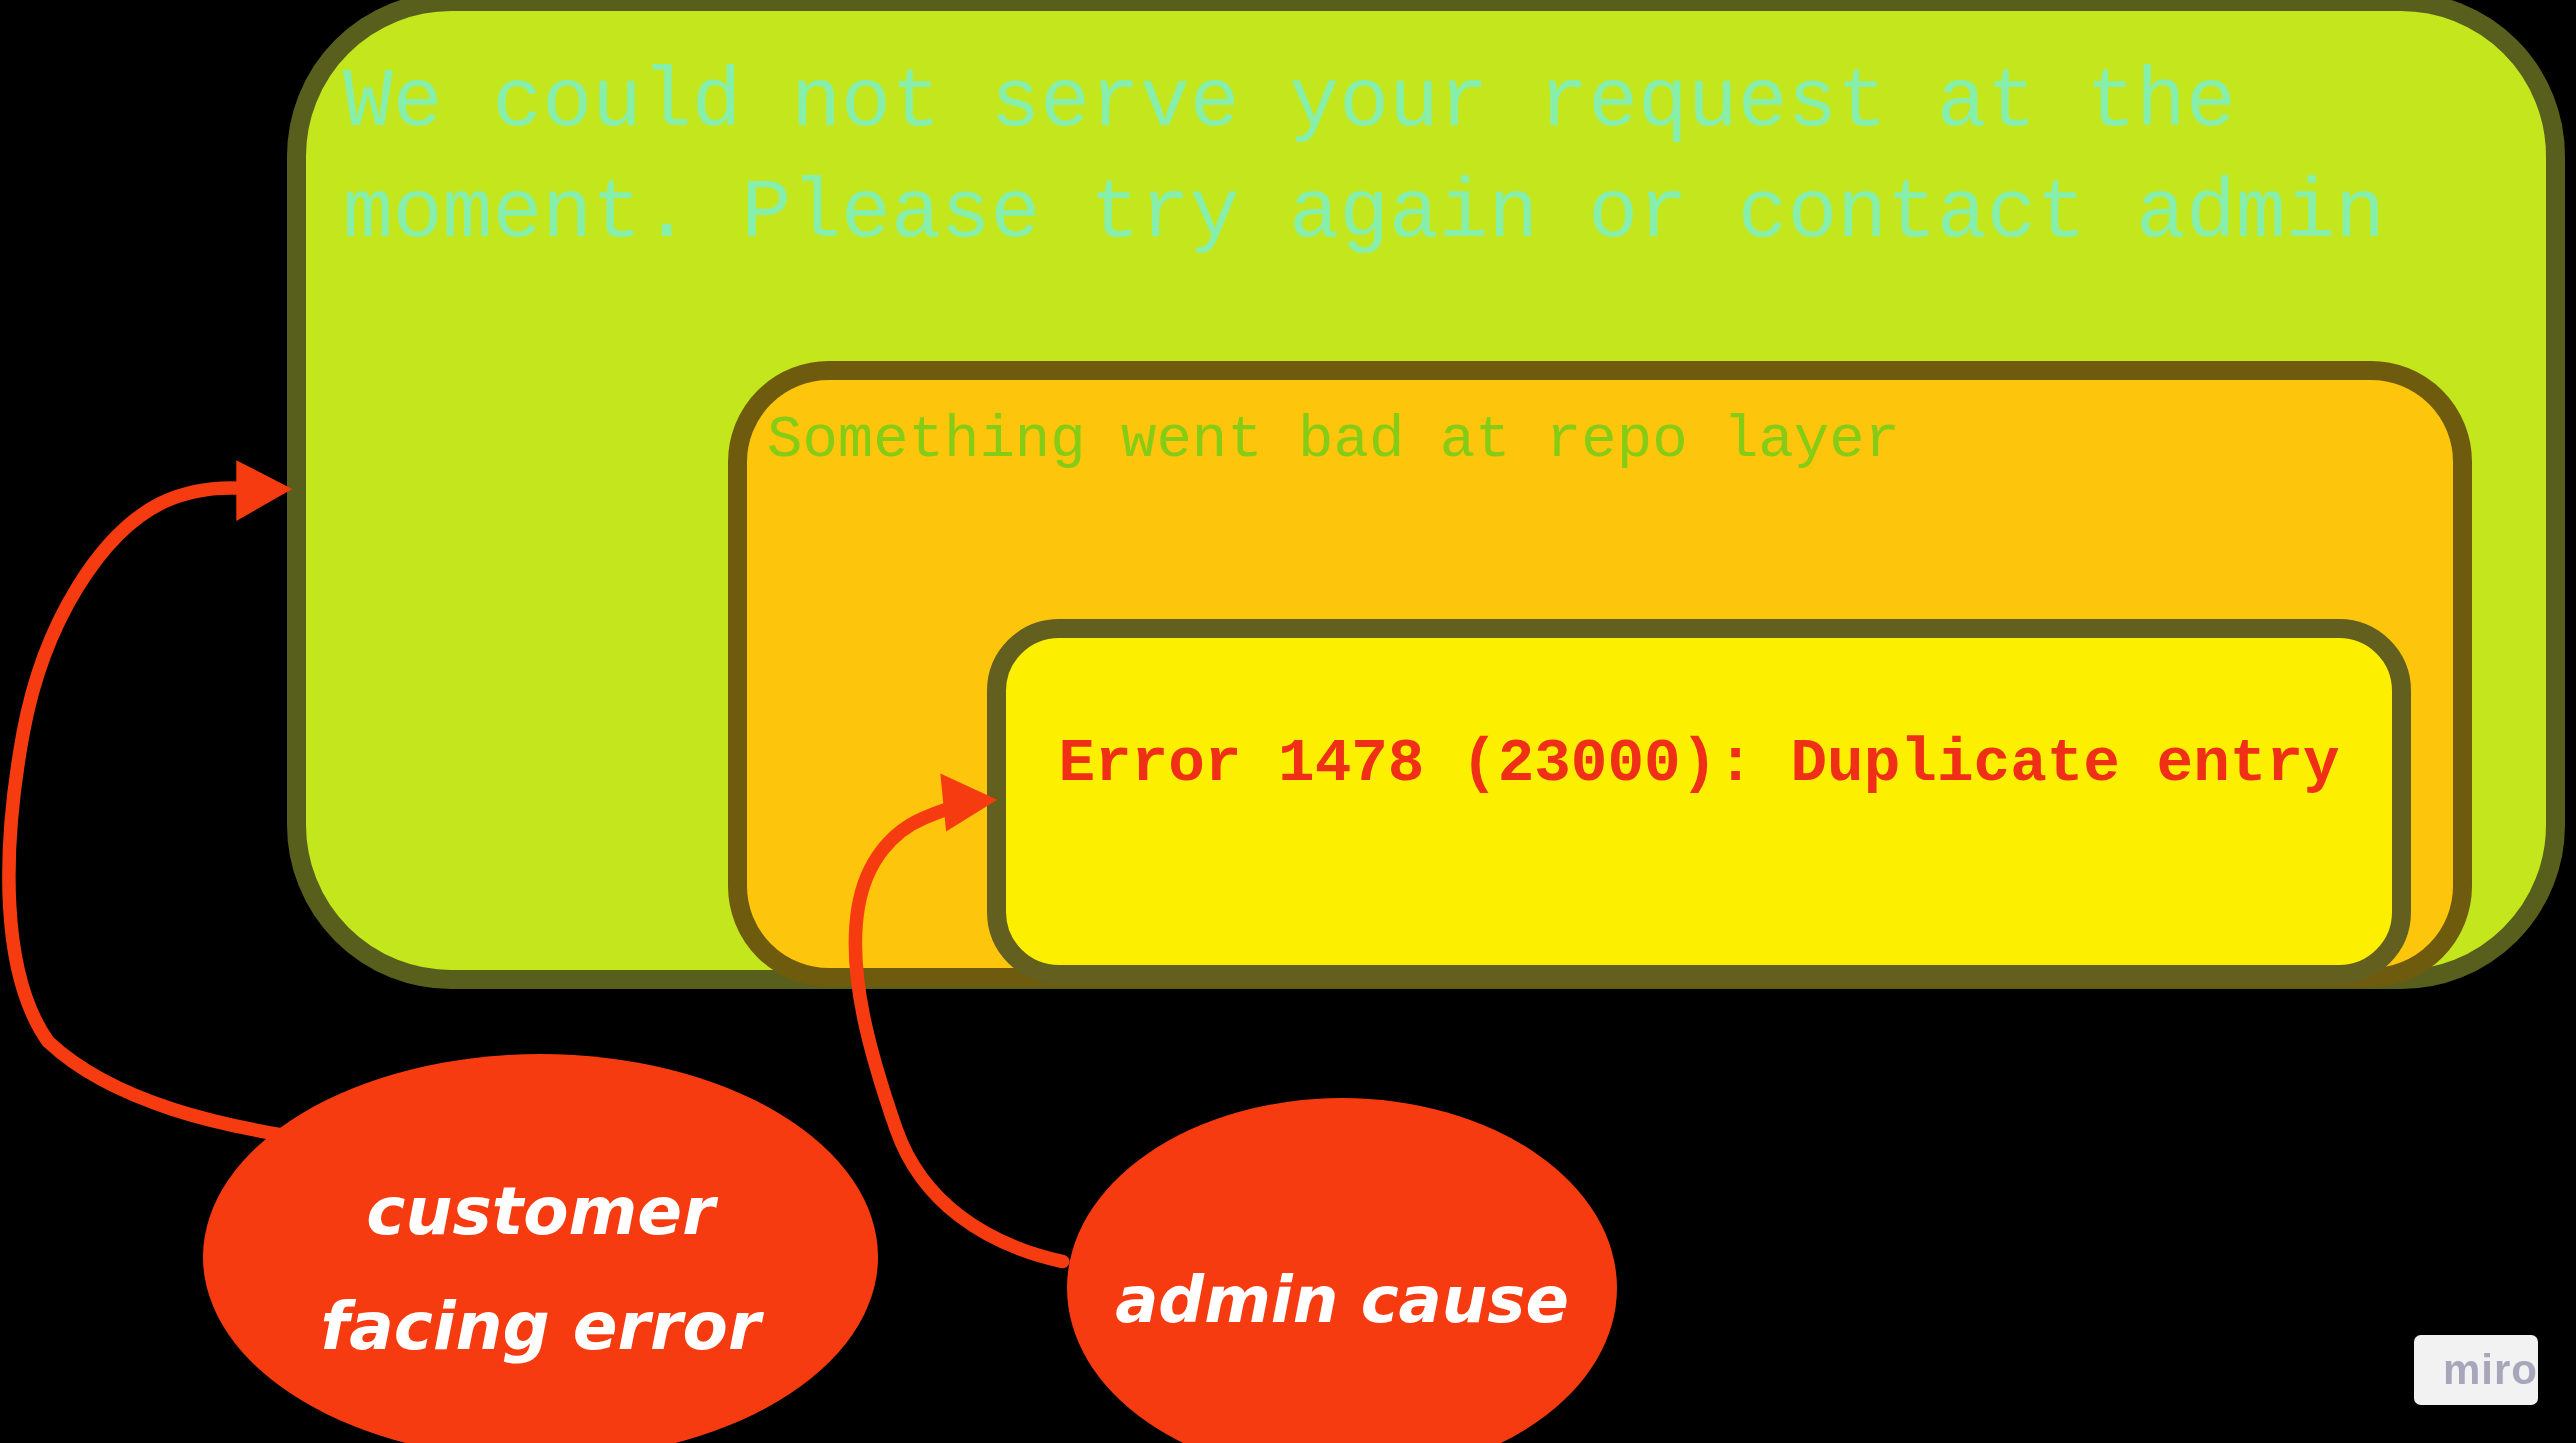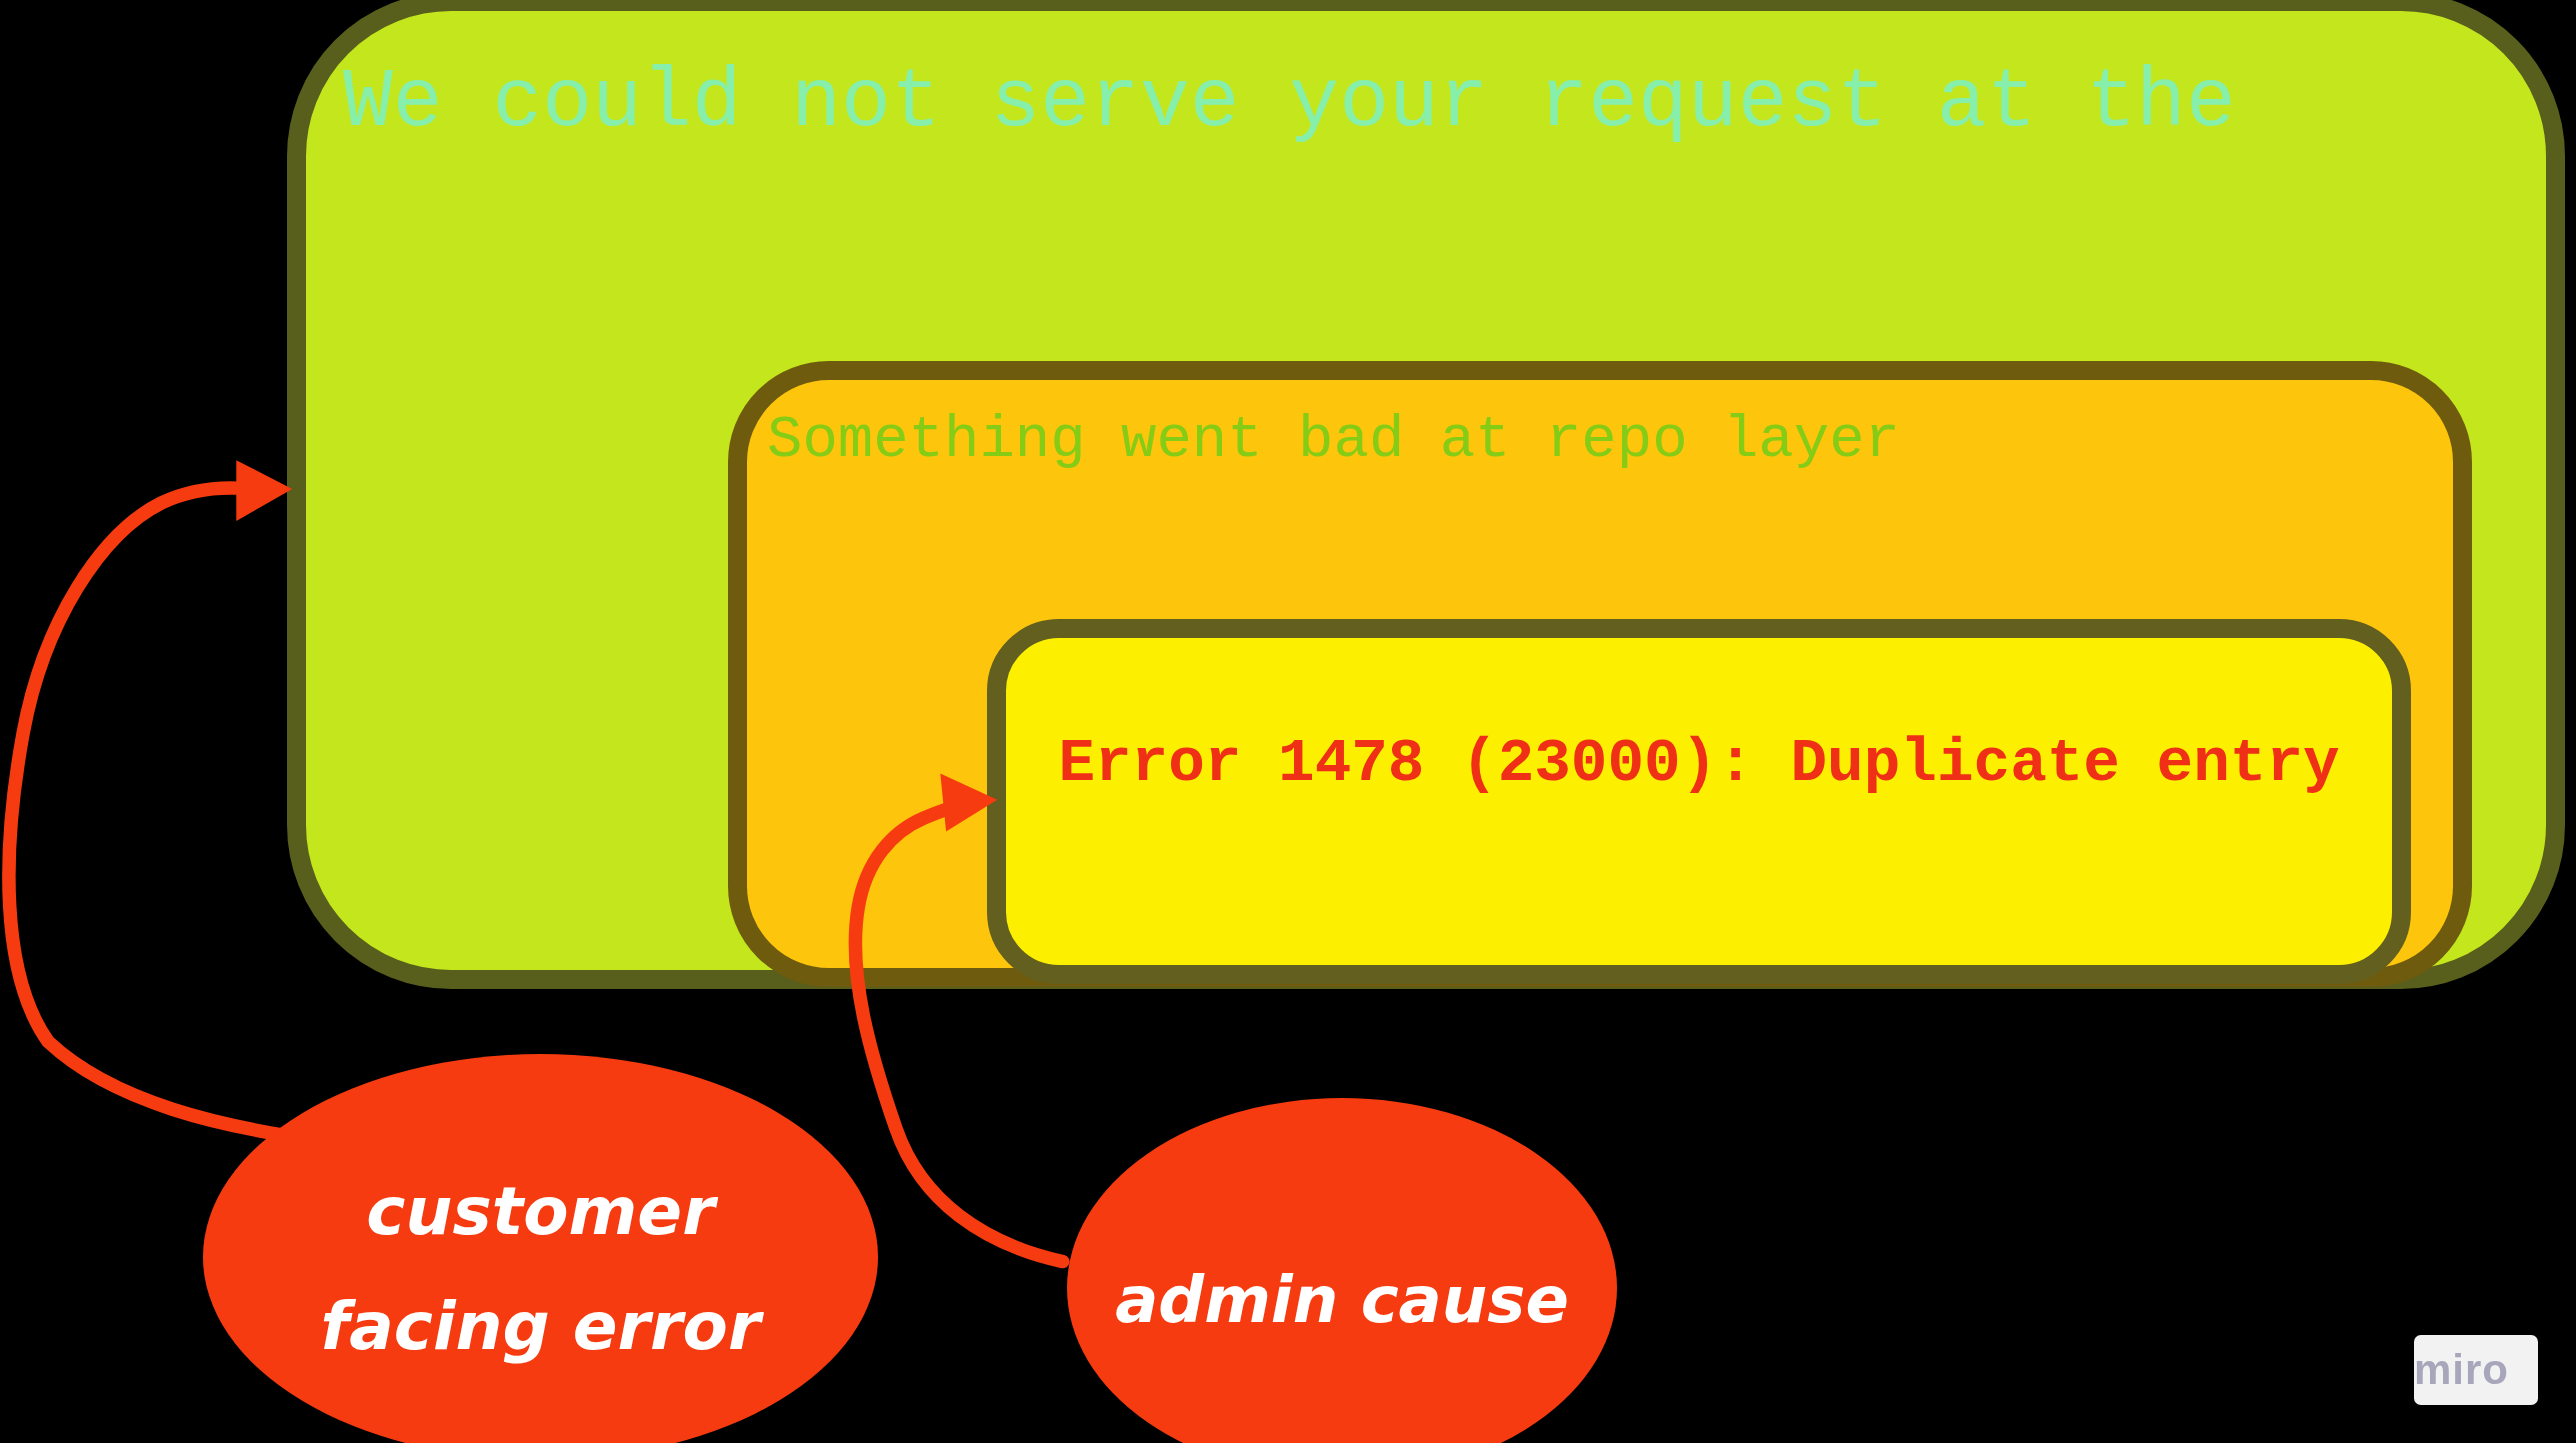--- a/index.html
+++ b/index.html
@@ -47,32 +47,32 @@
   #ellipse-customer{left:203px;top:1054px;width:675px;height:383px;
     font-size:66px;line-height:115px;padding-top:23px;}
   #ellipse-root{left:1067px;top:1098px;width:550px;height:355px;
     font-size:64px;line-height:77px;padding-top:25px;}
   
   #arrows{position:absolute;left:0;top:0;width:2576px;height:1444px;pointer-events:none;}
   
   #miro-badge{
     position:absolute;left:2414px;top:1335px;width:124px;height:70px;
     background:rgba(255,255,255,0.95);border-radius:6.8px;
-    display:flex;align-items:center;justify-content:flex-start;
+    display:flex;align-items:center;justify-content:flex-end;
     font-family:"Liberation Sans",sans-serif;font-size:42px;font-weight:bold;
     letter-spacing:1px;color:#a8a6bb;
   }
 </style>
 </head>
 <body>
 
 <div id="canvas">
 
   <div id="green-box" class="box"></div>
-  <div id="green-text"><div>We could not serve your request at the</div></div>
+  <div id="green-text"><div>We could not serve your request at the</div><div>moment. Please try again or contact admin</div></div>
 
   <div id="orange-box" class="box"></div>
   <div id="orange-text">Something went bad at repo layer</div>
 
   <div id="yellow-box" class="box"></div>
   <div id="error-text"><div>Error 1478 (23000): Duplicate entry</div></div>
 
   <svg id="arrows" viewBox="0 0 2671 1497">
     <path d="M 300 1178 C 240 1168, 120 1146, 50 1080 C 0 1010, 2 880, 24 760 C 45 645, 105 552, 168 521 C 196 508, 222 505, 247 506" fill="none" stroke="#f73b10" stroke-width="14" stroke-linecap="round"></path>
     <polygon points="303,507 245,477 245,540" fill="#f73b10"></polygon>

